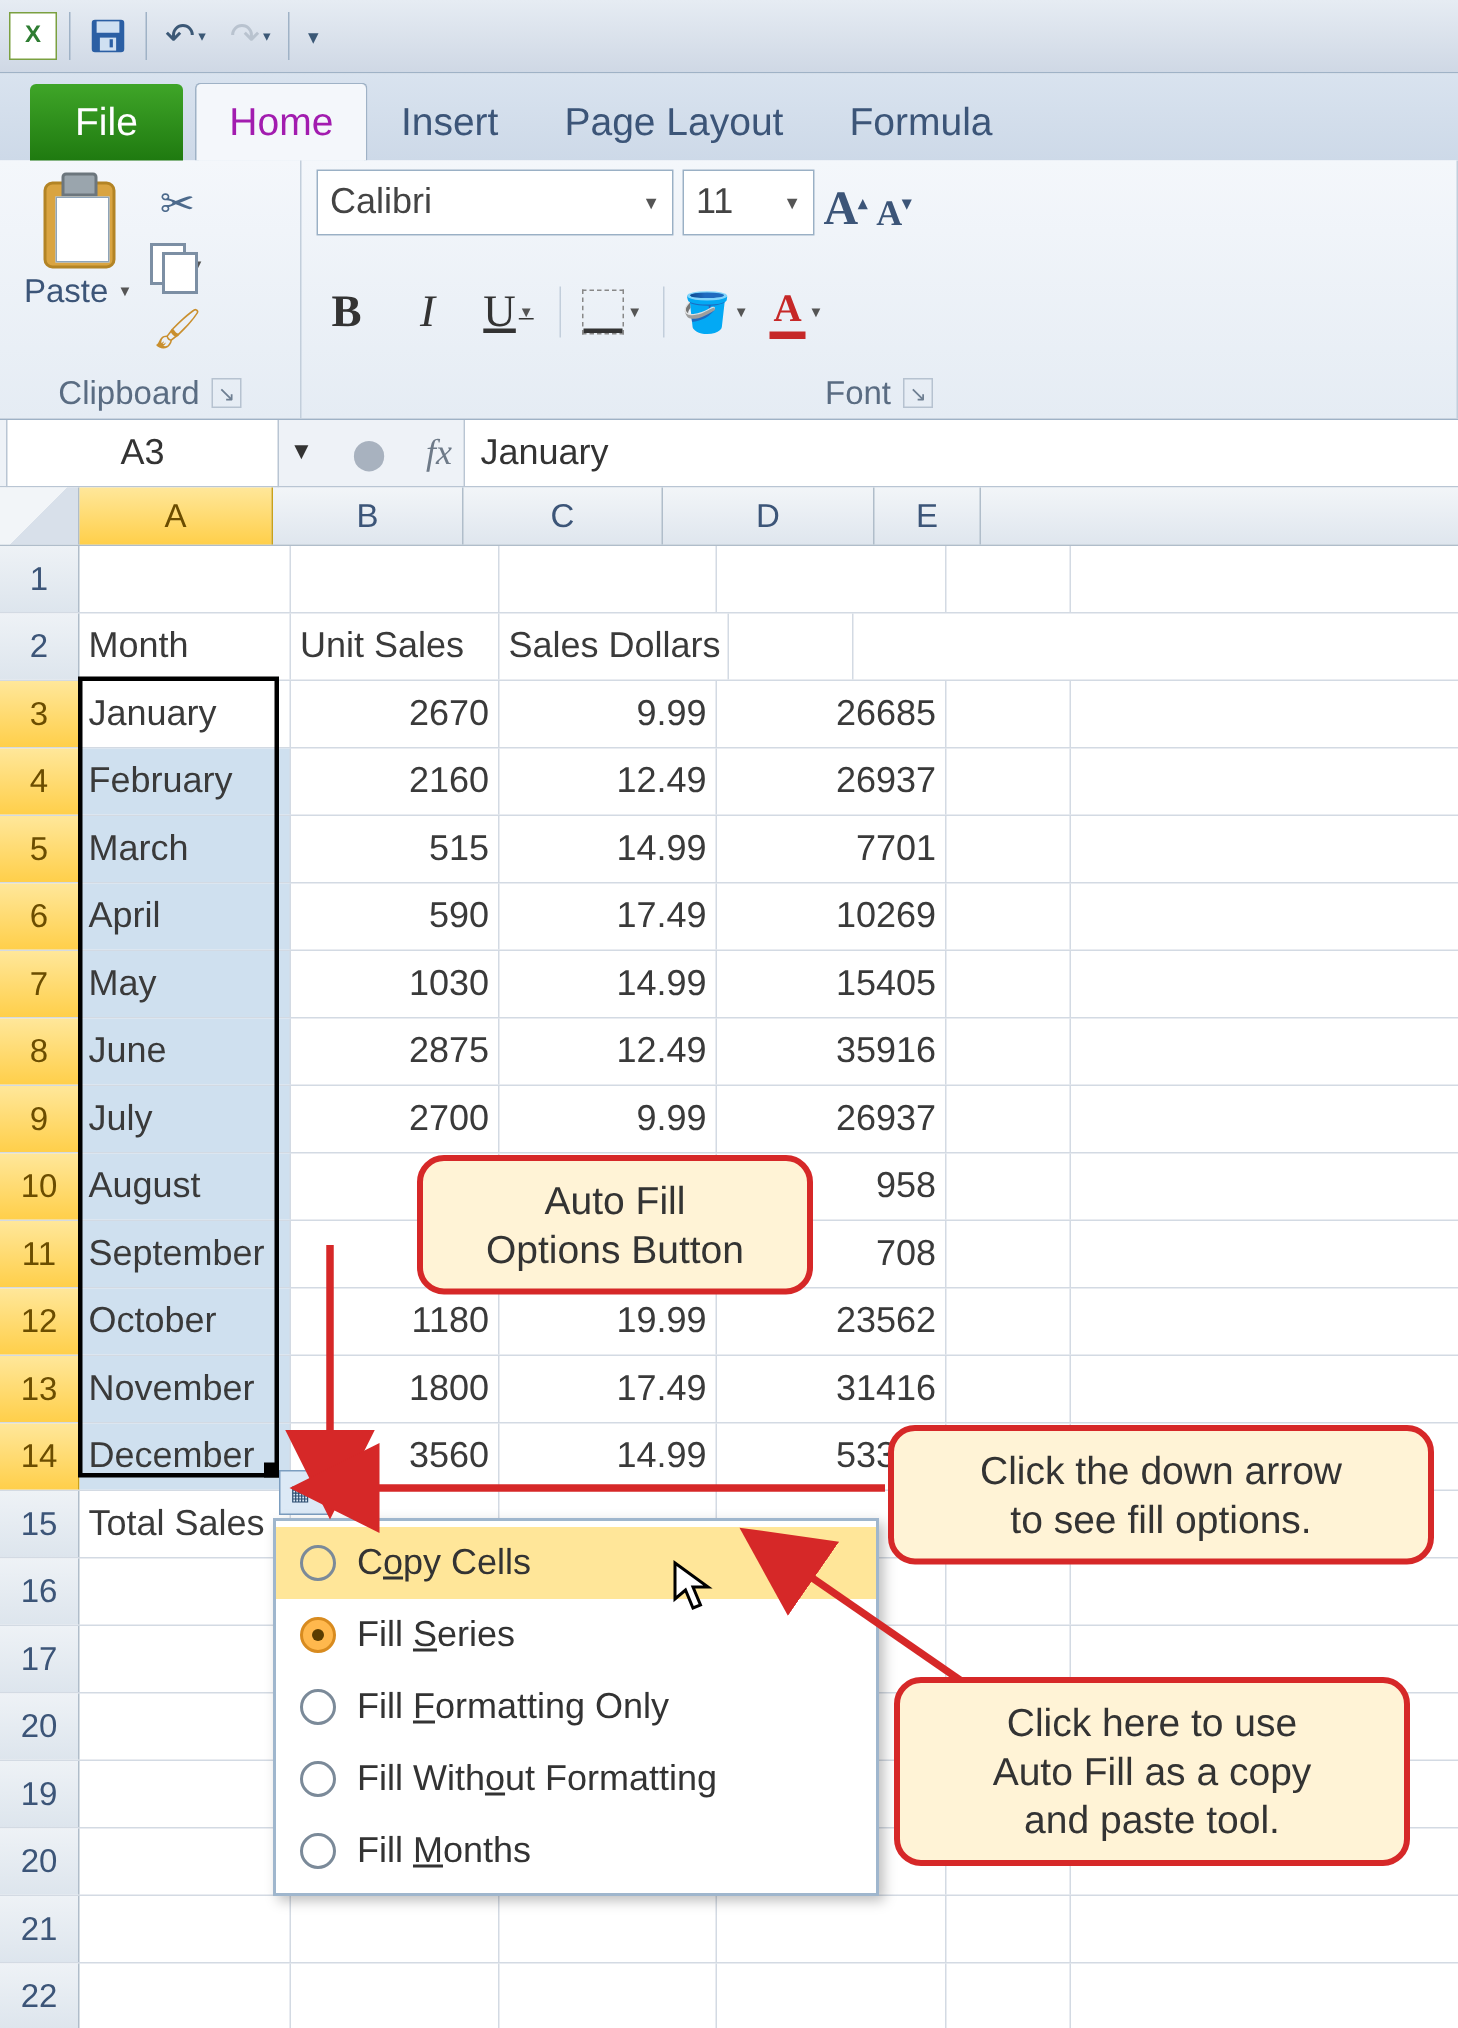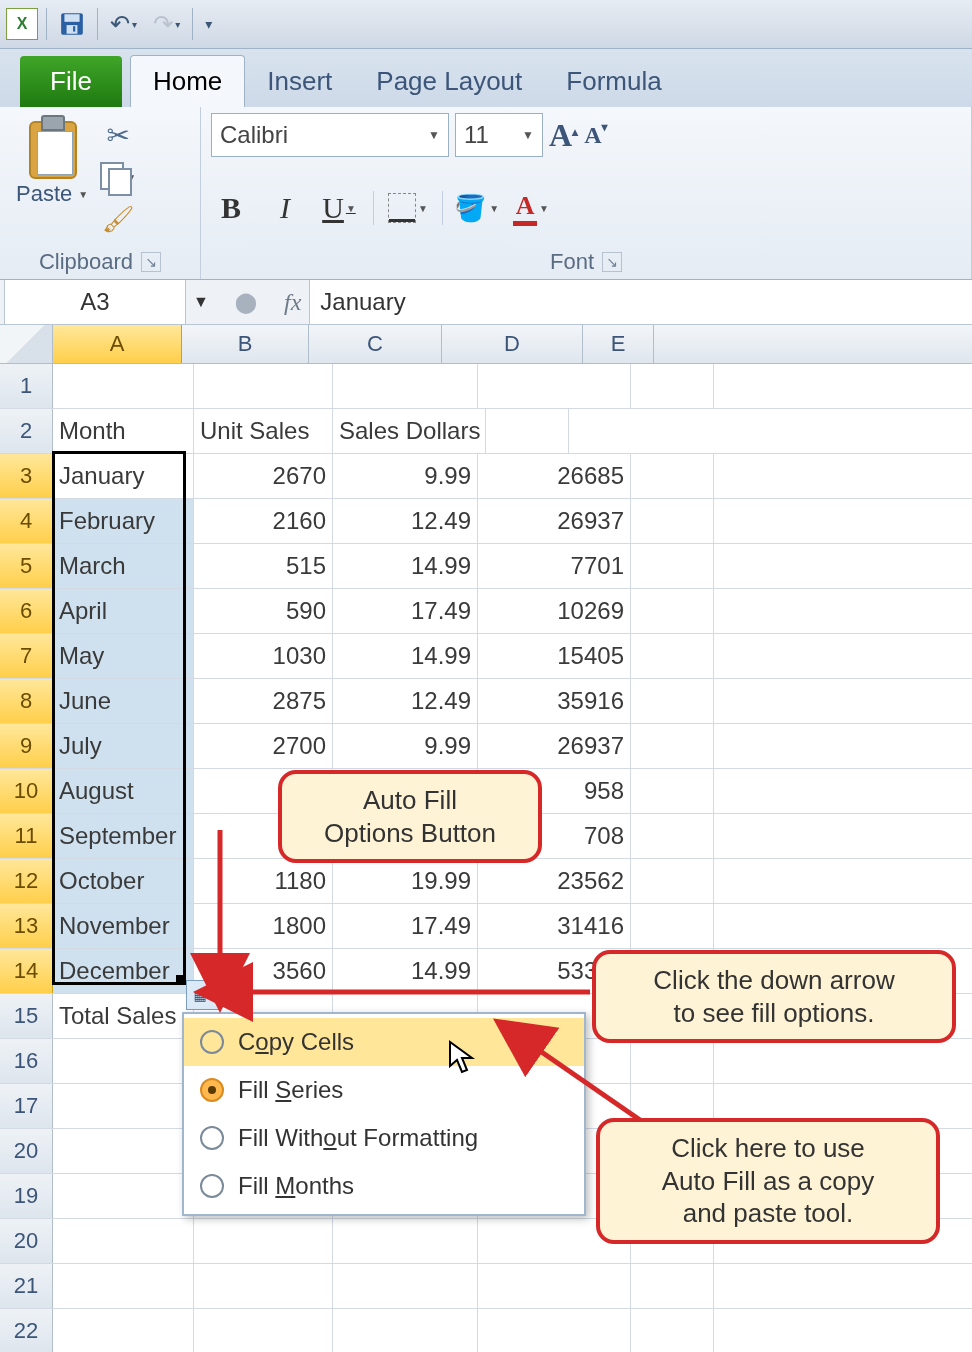--- a/index.html
+++ b/index.html
@@ -10,21 +10,21 @@
   .qat .sep{width:1px;height:32px;background:#9fb2c6}
   .qat-btn{padding:2px 4px;display:flex;align-items:center;gap:2px;color:#3b5876;font-size:22px}
   .qat-dd{font-size:10px;color:#3b5876}
   .qat-save svg{width:26px;height:26px}
   .qat-undo,.qat-redo{font-size:24px}
   .qat-redo{color:#b9c3cf}
   
   .ribbon-tabs{height:58px;background:linear-gradient(#d9e3ef,#cdd9e8);display:flex;align-items:flex-end;padding-left:20px}
   .file-tab{background:linear-gradient(#3fa528,#1f7a10);color:#fff;font-size:26px;padding:10px 30px;border-radius:4px 4px 0 0;margin-right:8px;margin-bottom:0}
   .rtab{font-size:26px;color:#3c5578;padding:10px 22px;cursor:default}
-  .rtab.active{background:#f4f7fb;border:1px solid #9fb2c6;border-bottom:none;border-radius:4px 4px 0 0;color:#000000}
+  .rtab.active{background:#f4f7fb;border:1px solid #9fb2c6;border-bottom:none;border-radius:4px 4px 0 0;color:#a21caf}
   
   .ribbon-body{background:linear-gradient(#f4f7fb,#e5ecf4);border-bottom:1px solid #9fb2c6;display:flex;height:172px}
   .rgroup{border-right:1px solid #c2cedb;padding:6px 10px 2px;display:flex;flex-direction:column;justify-content:space-between}
   .rgroup-label{text-align:center;color:#5a6c82;font-size:22px;padding-bottom:2px;display:flex;align-items:center;justify-content:center;gap:8px}
   .launcher{font-size:14px;color:#6e7f92;border:1px solid #b6c2d0;width:18px;height:18px;display:inline-flex;align-items:center;justify-content:center}
   .clipboard-main{display:flex;gap:6px}
   .paste-big{display:flex;flex-direction:column;align-items:center;gap:2px;padding:2px 6px}
   .paste-icon{width:58px;height:64px;position:relative}
   .paste-icon .board{position:absolute;left:6px;top:6px;width:44px;height:54px;background:#d9a441;border:2px solid #b38425;border-radius:6px}
   .paste-icon .clip{position:absolute;left:18px;top:0;width:20px;height:12px;background:#9aa5ad;border:2px solid #6c767d;border-radius:3px 3px 0 0}
@@ -32,21 +32,21 @@
   .paste-label{font-size:22px;color:#3c5578;display:flex;align-items:center;gap:4px}
   .mini-col{display:flex;flex-direction:column;gap:6px;padding-top:4px}
   .mini-btn{width:36px;height:36px;display:flex;align-items:center;justify-content:center}
   .scissors{color:#4c6a8c;font-size:28px}
   .copy-icon{position:relative;width:30px;height:30px}
   .copy-icon .p1,.copy-icon .p2{position:absolute;width:20px;height:24px;background:#fff;border:2px solid #7c8fa4}
   .copy-icon .p1{left:0;top:0}
   .copy-icon .p2{left:8px;top:6px}
   .brush{font-size:26px;color:#c98f2e}
   
-  .font-top{display:flex;gap:6px;align-items:center;margin-bottom:10px}
+  .font-top{display:flex;gap:6px;margin-bottom:10px}
   .combo{background:#fff;border:1px solid #9ab0c5;height:42px;display:flex;align-items:center;justify-content:space-between;padding:0 8px;font-size:24px;color:#444}
   .combo.font{width:220px}
   .combo.size{width:70px}
   .combo .dd{font-size:12px;color:#555}
   .aa-grow,.aa-shrink{font-family:"Times New Roman",serif;font-weight:bold;color:#3c5578;display:flex;align-items:flex-end}
   .aa-grow{font-size:32px}
   .aa-grow .sup,.aa-shrink .sup{font-size:12px;position:relative;top:-14px}
   .aa-shrink{font-size:24px}
   .font-bottom{display:flex;gap:14px;align-items:center}
   .fb{width:40px;height:40px;display:flex;align-items:center;justify-content:center;font-family:"Times New Roman",serif;font-size:30px;color:#333;font-weight:bold}
@@ -420,20 +420,24 @@
   <div class="af-item hover">
     <span class="af-radio"></span>
     <span><span>C</span><span class="ul">o</span><span>py Cells</span></span>
   </div>
   <div class="af-item">
     <span class="af-radio sel"></span>
     <span><span>Fill </span><span class="ul">S</span><span>eries</span></span>
   </div>
   <div class="af-item">
     <span class="af-radio"></span>
+    <span><span>Fill </span><span class="ul">F</span><span>ormatting Only</span></span>
+  </div>
+  <div class="af-item">
+    <span class="af-radio"></span>
     <span><span>Fill With</span><span class="ul">o</span><span>ut Formatting</span></span>
   </div>
   <div class="af-item">
     <span class="af-radio"></span>
     <span><span>Fill </span><span class="ul">M</span><span>onths</span></span>
   </div>
 </div>
 
 <div class="cursor" style="left:448px;top:1040px">
   <svg width="28" height="34" viewBox="0 0 28 34">

